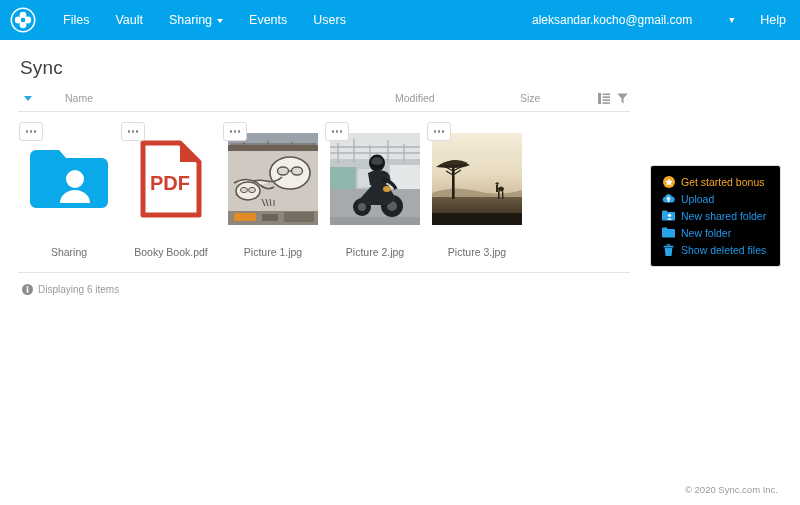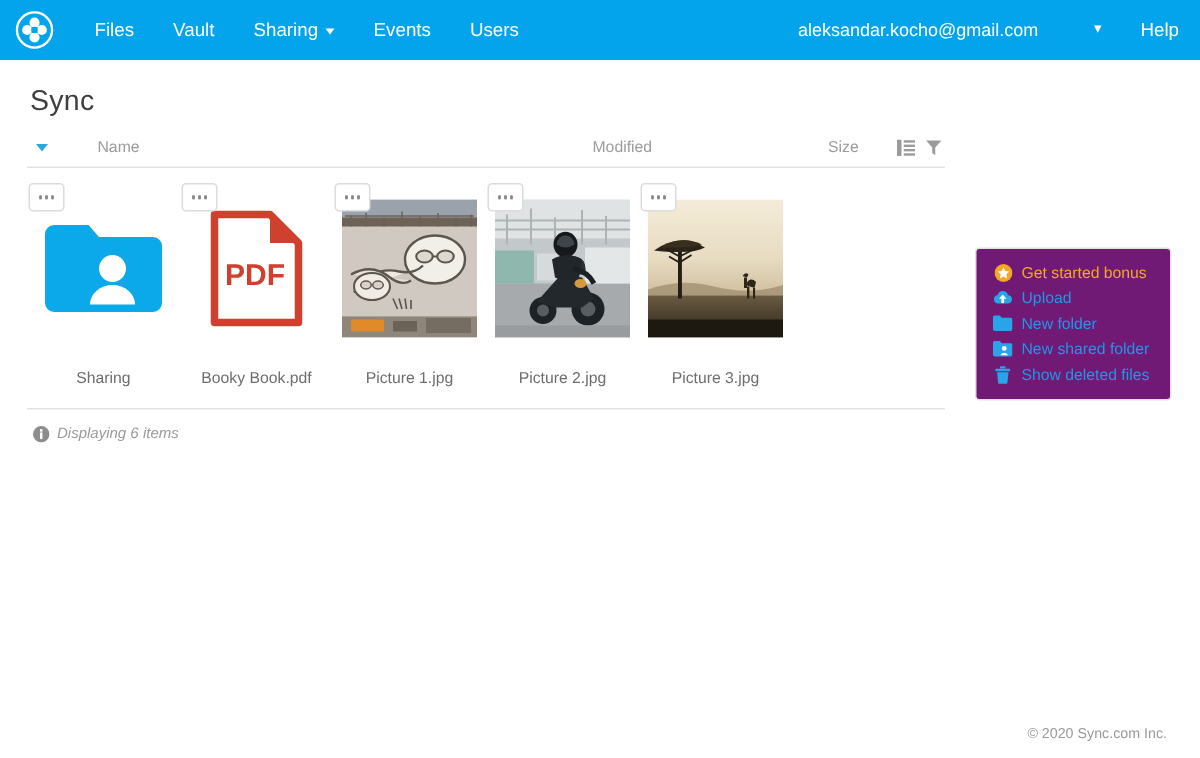--- a/index.html
+++ b/index.html
@@ -112,21 +112,21 @@
   .sort-caret {
     width: 0; height: 0;
     border-left: 4px solid transparent;
     border-right: 4px solid transparent;
     border-top: 5px solid #29a8e0;
     margin: 0 17px 0 6px;
     cursor: pointer;
   }
   .col-name { width: 330px; margin-left: 16px; }
   .col-modified { width: 125px; }
-  .col-size { flex: 1; margin-left: 32px; }
+  .col-size { flex: 1; }
   .head-icons {
     display: flex;
     align-items: center;
     gap: 7px;
     margin-right: 2px;
   }
   .ic-listview, .ic-filter { cursor: pointer; display: block; }
 
   .grid {
     display: flex;
@@ -186,33 +186,32 @@
     text-align: center;
     white-space: nowrap;
   }
 
   .status-bar {
     display: flex;
     align-items: center;
     padding: 11px 0 0 4px;
     font-size: 10px;
     color: #9a9a9a;
-    font-style: italic;
   }
   .status-bar .info-ic { margin-right: 5px; display:block; }
 
   
   .actions-panel {
     position: absolute;
     left: 650px;
     top: 108px;
     width: 131px;
     border: 1px solid #e0e0e0;
     border-radius: 3px;
-    background: #701a75;
+    background: #000000;
     padding: 7px 0 8px 0;
     box-sizing: border-box;
   }
   .action-row {
     display: flex;
     align-items: center;
     padding: 2.5px 0 2.5px 11px;
     font-size: 10.5px;
     color: #2196e8;
     cursor: pointer;
@@ -490,34 +489,34 @@
           <rect x="5.6" y="5.9" width="1.8" height="3.2" fill="#ffffff"></rect>
         </svg>
       </span>
       <span>Upload</span>
     </div>
 
     <div class="action-row">
       <span class="action-ic">
         <svg width="13" height="11" viewBox="0 0 13 11">
           <path d="M0 1.6 a1.2 1.2 0 0 1 1.2 -1.2 H4.6 l1.2 1.5 H11.8 a1.2 1.2 0 0 1 1.2 1.2 V9.4 a1.2 1.2 0 0 1 -1.2 1.2 H1.2 A1.2 1.2 0 0 1 0 9.4 Z" fill="#29A4E8"></path>
+          <circle cx="7.5" cy="5.3" r="1.6" fill="#ffffff"></circle>
+          <path d="M5 9.8 a2.6 2.3 0 0 1 5 0 Z" fill="#ffffff"></path>
         </svg>
       </span>
-      <span>New folder</span>
+      <span>New shared folder</span>
     </div>
 
     <div class="action-row">
       <span class="action-ic">
         <svg width="13" height="11" viewBox="0 0 13 11">
           <path d="M0 1.6 a1.2 1.2 0 0 1 1.2 -1.2 H4.6 l1.2 1.5 H11.8 a1.2 1.2 0 0 1 1.2 1.2 V9.4 a1.2 1.2 0 0 1 -1.2 1.2 H1.2 A1.2 1.2 0 0 1 0 9.4 Z" fill="#29A4E8"></path>
-          <circle cx="7.5" cy="5.3" r="1.6" fill="#ffffff"></circle>
-          <path d="M5 9.8 a2.6 2.3 0 0 1 5 0 Z" fill="#ffffff"></path>
         </svg>
       </span>
-      <span>New shared folder</span>
+      <span>New folder</span>
     </div>
 
     <div class="action-row">
       <span class="action-ic">
         <svg width="11" height="12" viewBox="0 0 11 12">
           <rect x="3.6" y="0.2" width="3.8" height="1.4" rx="0.5" fill="#29A4E8"></rect>
           <rect x="0.6" y="1.8" width="9.8" height="1.7" rx="0.5" fill="#29A4E8"></rect>
           <path d="M1.7 4.1 H9.3 L8.6 11.4 a0.6 0.6 0 0 1 -0.6 0.5 H3.0 a0.6 0.6 0 0 1 -0.6 -0.5 Z" fill="#29A4E8"></path>
         </svg>
       </span>

